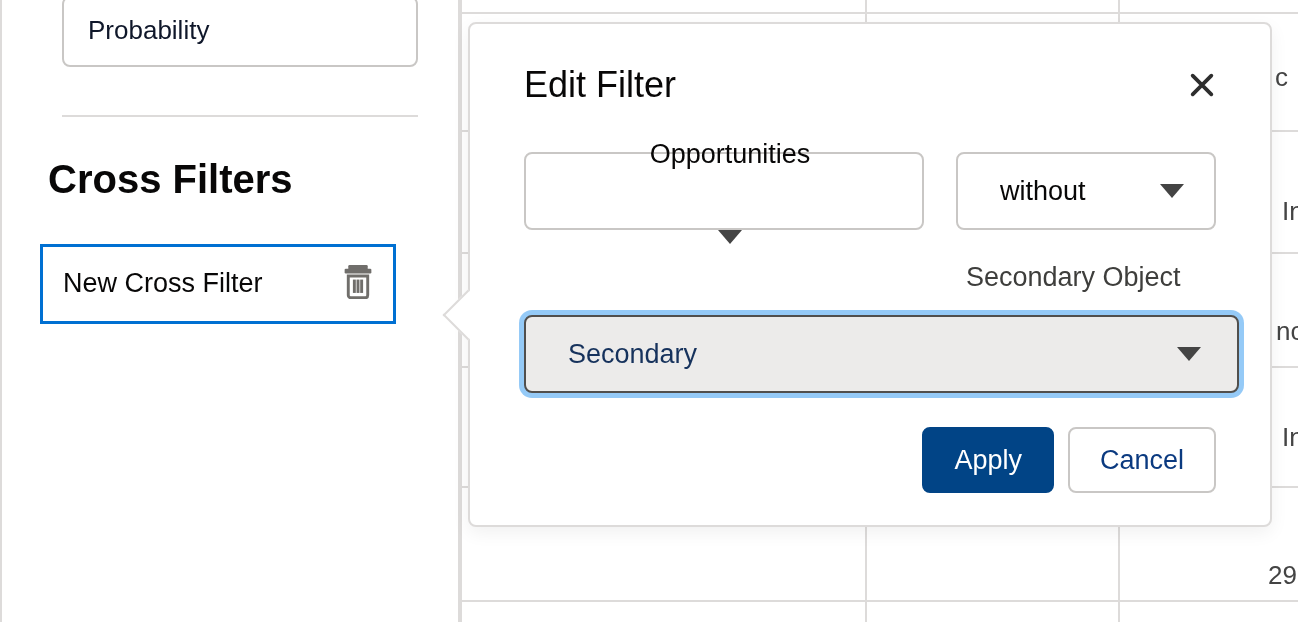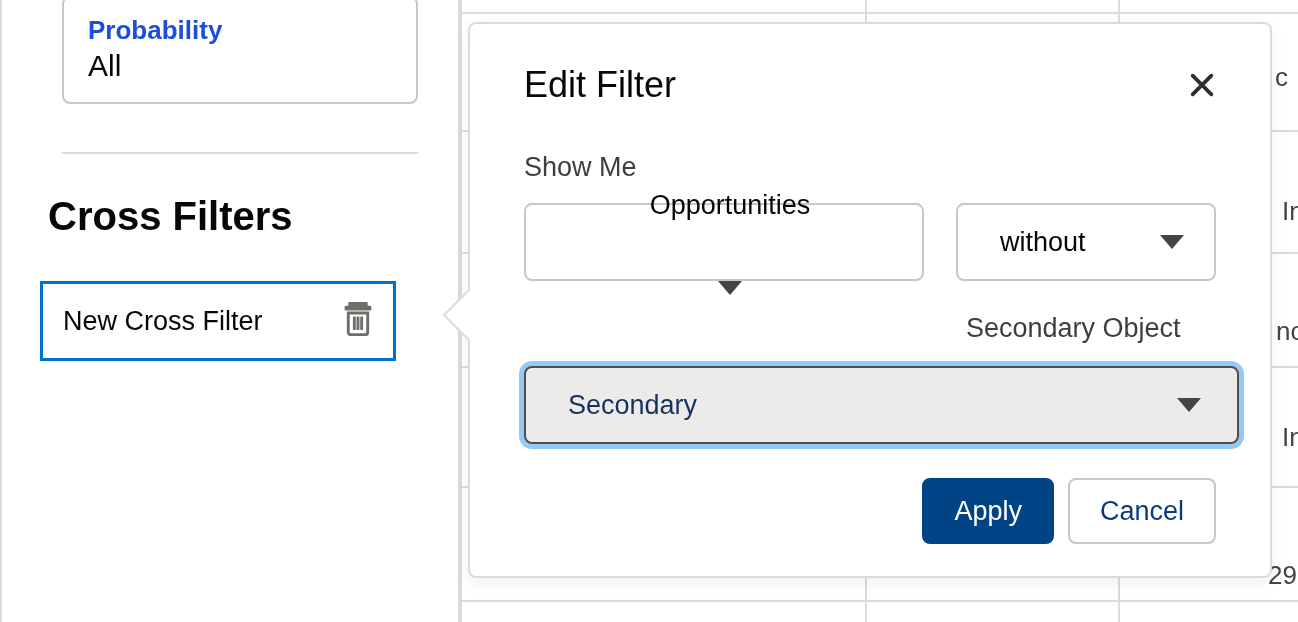--- a/index.html
+++ b/index.html
@@ -28,23 +28,22 @@
     .filter-card {
       margin-left: 22px;
       width: 356px;
       border: 2px solid #c9c7c5;
       border-radius: 8px;
       padding: 16px 24px 18px;
       margin-top: -4px; 
     }
     .filter-card .label {
       font-size: 26px;
-      color: #1d4ed8;
+      color: #0f172a;
       line-height: 1.25;
-      font-weight: bold;
     }
     .filter-card .value {
       font-size: 30px;
       font-weight: 400;
       line-height: 1.25;
       color: #080707;
     }
     .divider {
       margin: 48px 20px 40px 22px;
       height: 2px;
@@ -238,21 +237,20 @@
       font-weight: 400;
     }
   </style>
 </head>
 <body>
 
 <aside class="sidebar">
 
   <div class="filter-card">
     <div class="label">Probability</div>
-    <div class="value">All</div>
   </div>
 
   <div class="divider"></div>
 
   <h3 class="section-title">Cross Filters</h3>
 
   <div class="cross-filter-item">
     <span class="text">New Cross Filter</span>
     <span>
       <svg class="trash-icon" viewBox="0 0 24 28">
@@ -291,21 +289,20 @@
 
   <div class="popover-header">
     <span class="popover-title">Edit Filter</span>
     <span class="close-icon">
       <svg viewBox="0 0 24 24">
           <path d="M4 4 L20 20 M20 4 L4 20" stroke="#2e2e2e" stroke-width="3.2" stroke-linecap="round"></path>
         </svg>
     </span>
   </div>
 
-  <div class="field-label">Show Me</div>
 
   <div class="row-flex">
     <div class="select-box med">
       <span class="sel-text">Opportunities</span>
       <span class="caret"></span>
     </div>
     <div style="display:flex;flex-direction:column;">
       <div class="select-box small">
         <span>without</span>
         <span class="caret"></span>

